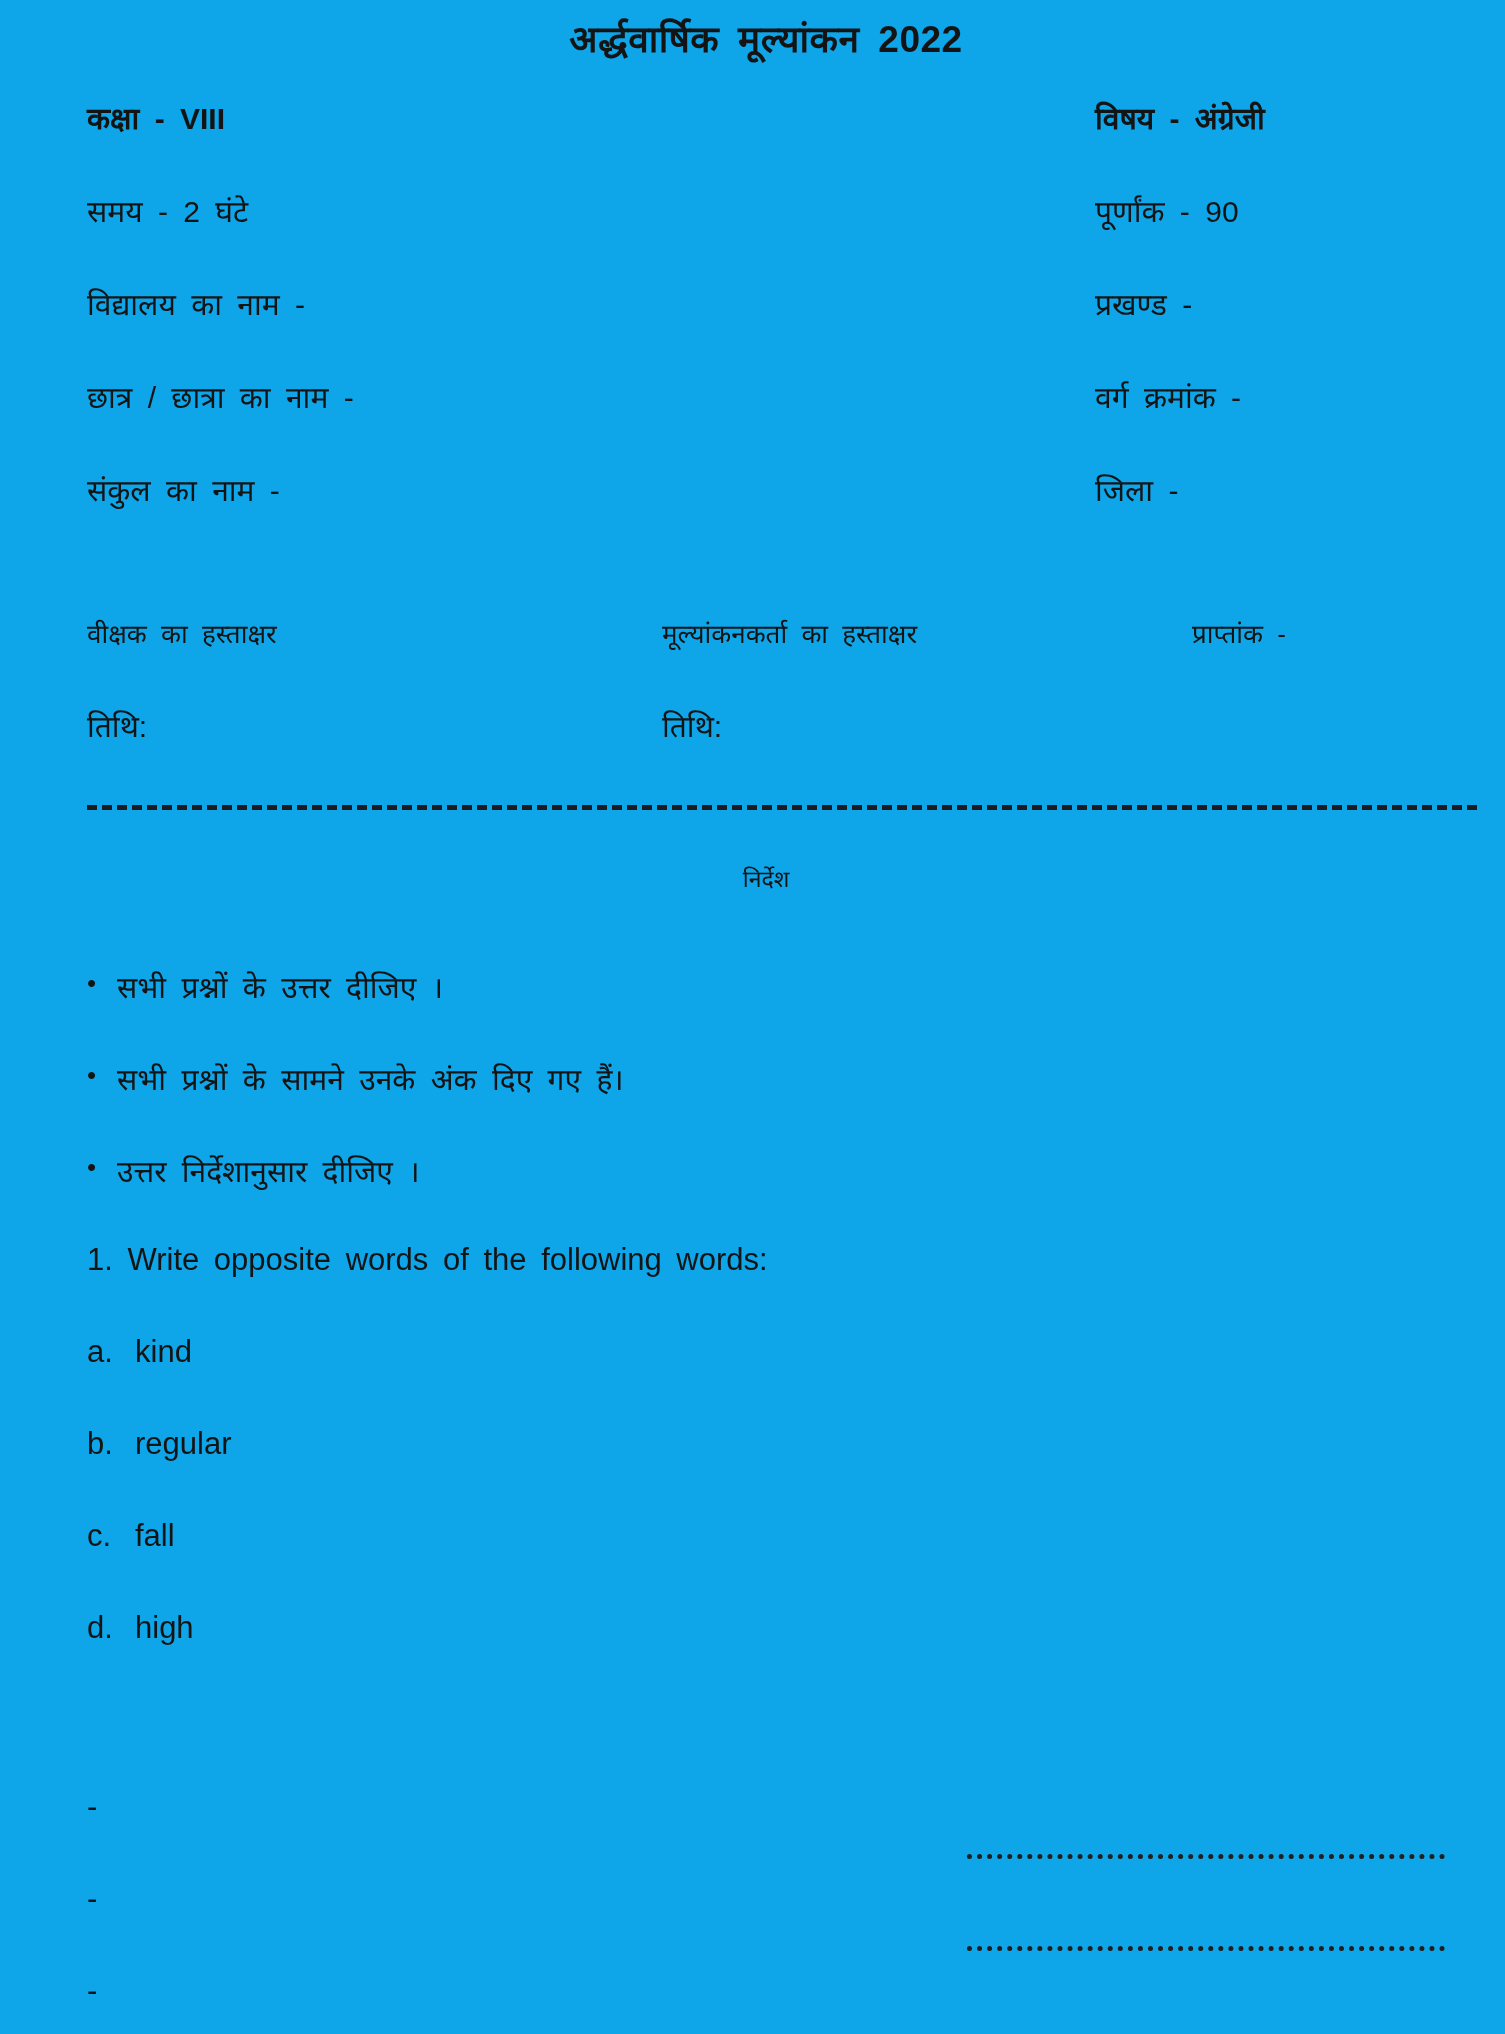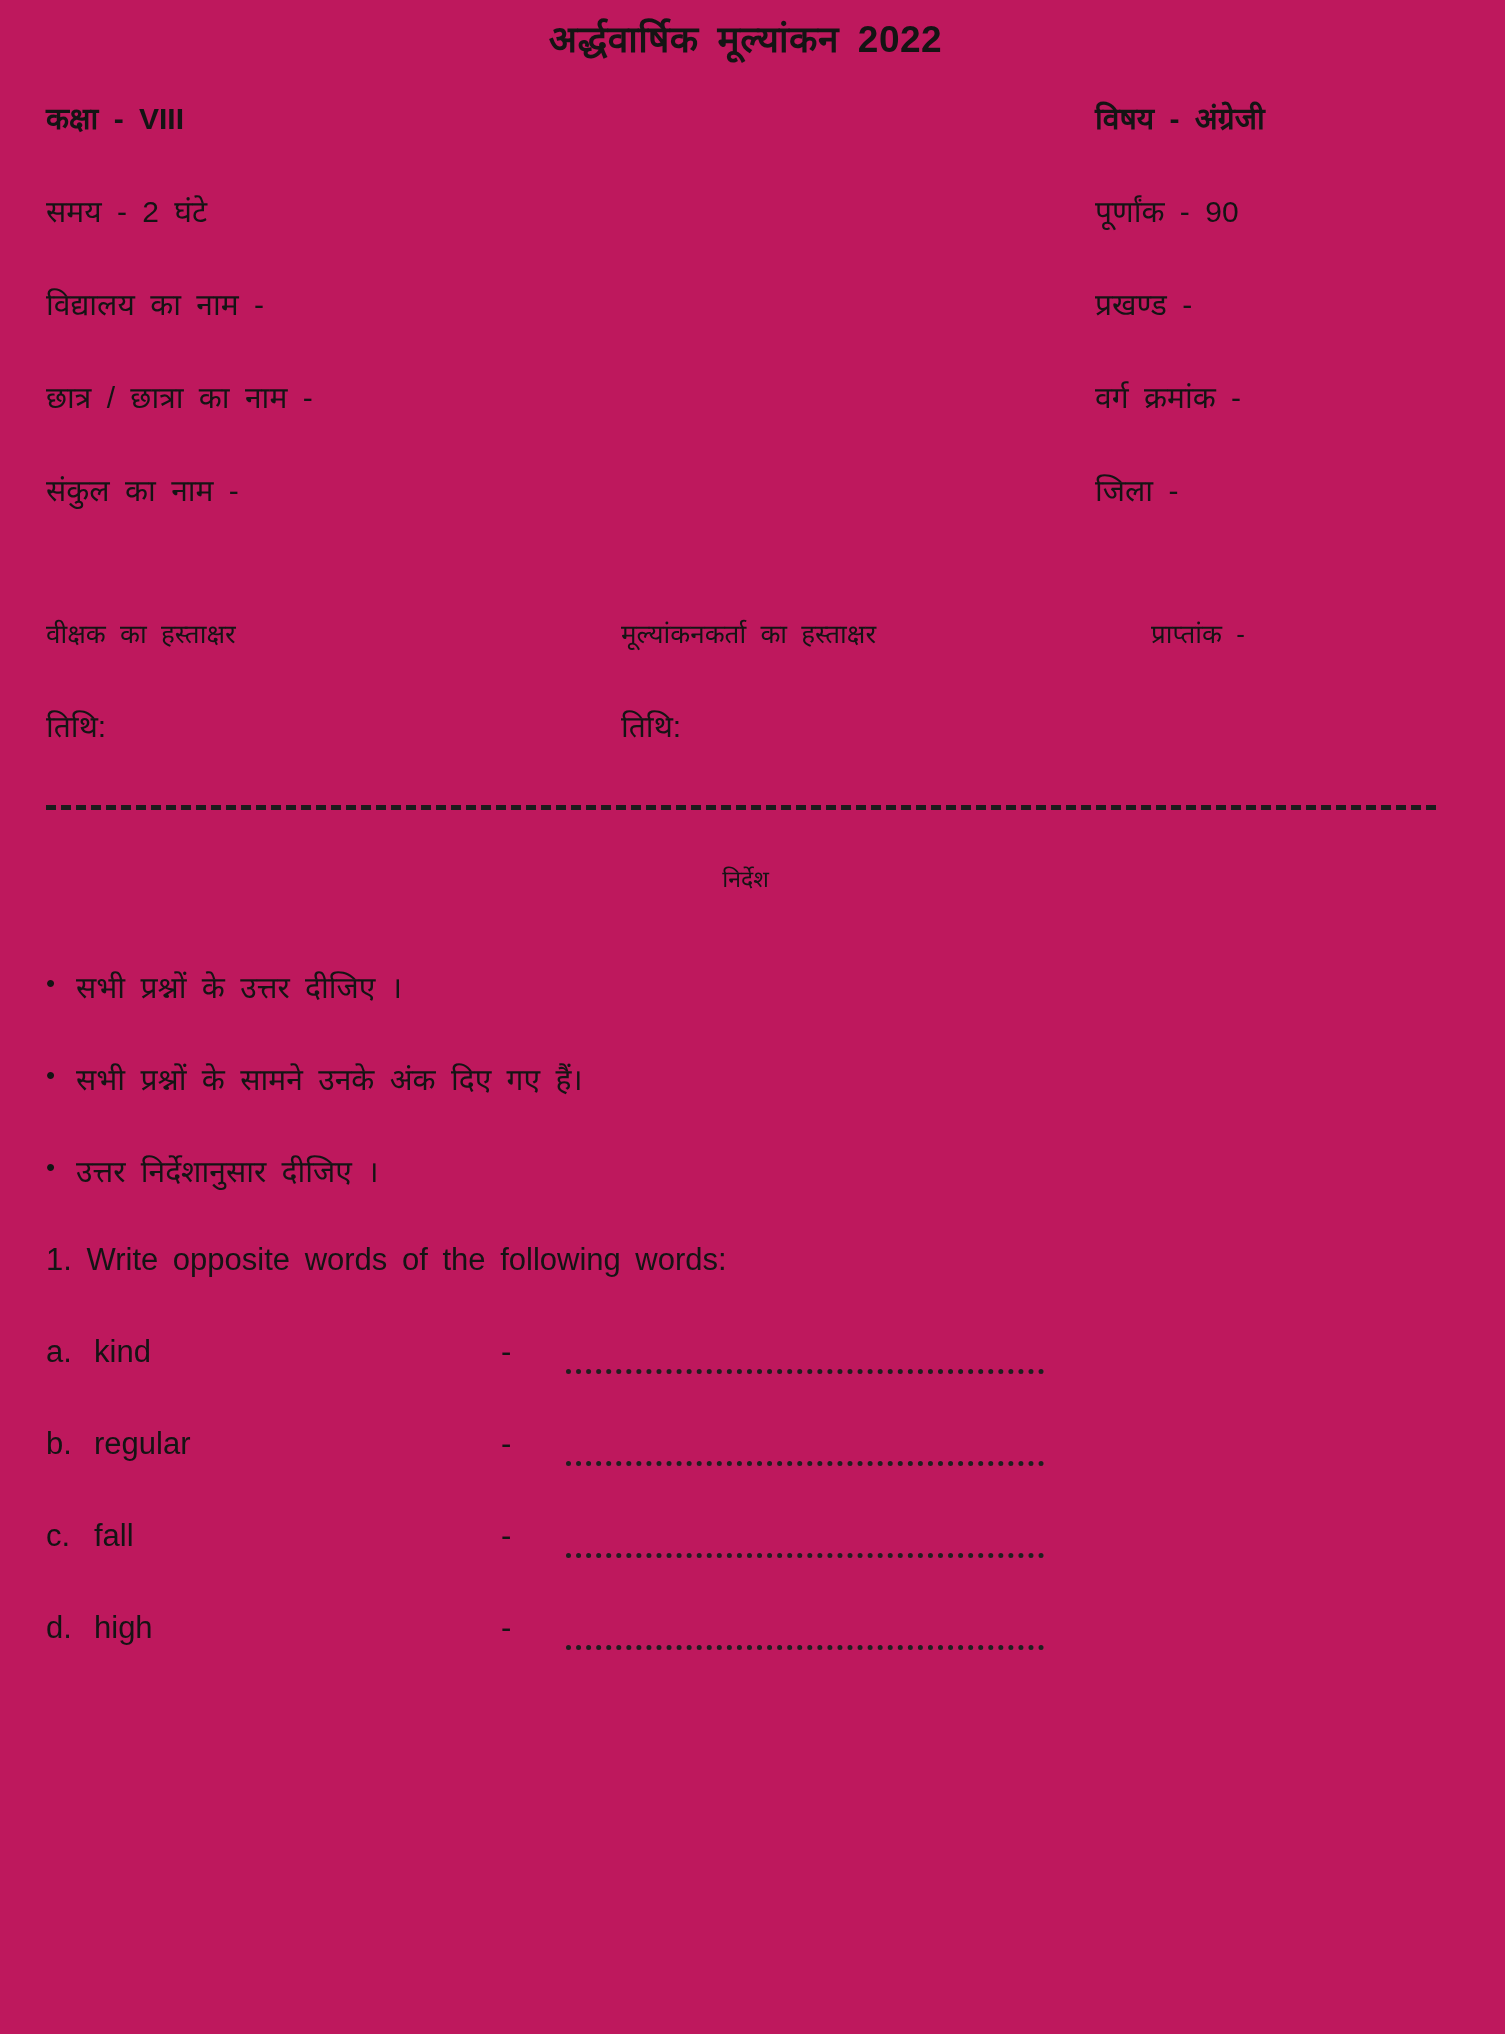--- a/index.html
+++ b/index.html
@@ -7,22 +7,22 @@
   body {
     width: 1505px;
     height: 2034px;
     font-family: "Liberation Sans", "DejaVu Sans", sans-serif;
     color: #141414;
     overflow: hidden;
   }
   .page {
     width: 100%;
     height: 100%;
-    padding: 10px 60px 0 46px;
-    background: #be185d;
+    padding: 10px 60px 0 87px;
+    background: #0ea5e9;
   }
   .doc-title {
     text-align: center;
     font-size: 37px;
     font-weight: bold;
     letter-spacing: 0.5px;
     word-spacing: 8px;
     padding-top: 2px;
   }
   .header-rows { margin-top: 34px; }
@@ -85,20 +85,21 @@
     word-spacing: 6px;
     height: 40px;
   }
   .q-items { margin-top: 52px; }
   .q-item {
     display: flex;
     align-items: flex-end;
     height: 40px;
     margin-bottom: 52px;
     font-size: 31px;
+    flex-direction: column;
   }
   .q-label { flex: 0 0 455px; align-self: flex-start; }
   .q-letter { display: inline-block; min-width: 48px; }
   .q-dash { flex: 0 0 65px; align-self: flex-start; }
   .q-blank {
     width: 478px;
     height: 34px;
     border-bottom: 5px dotted #1f1f1f;
   }
 </style>

